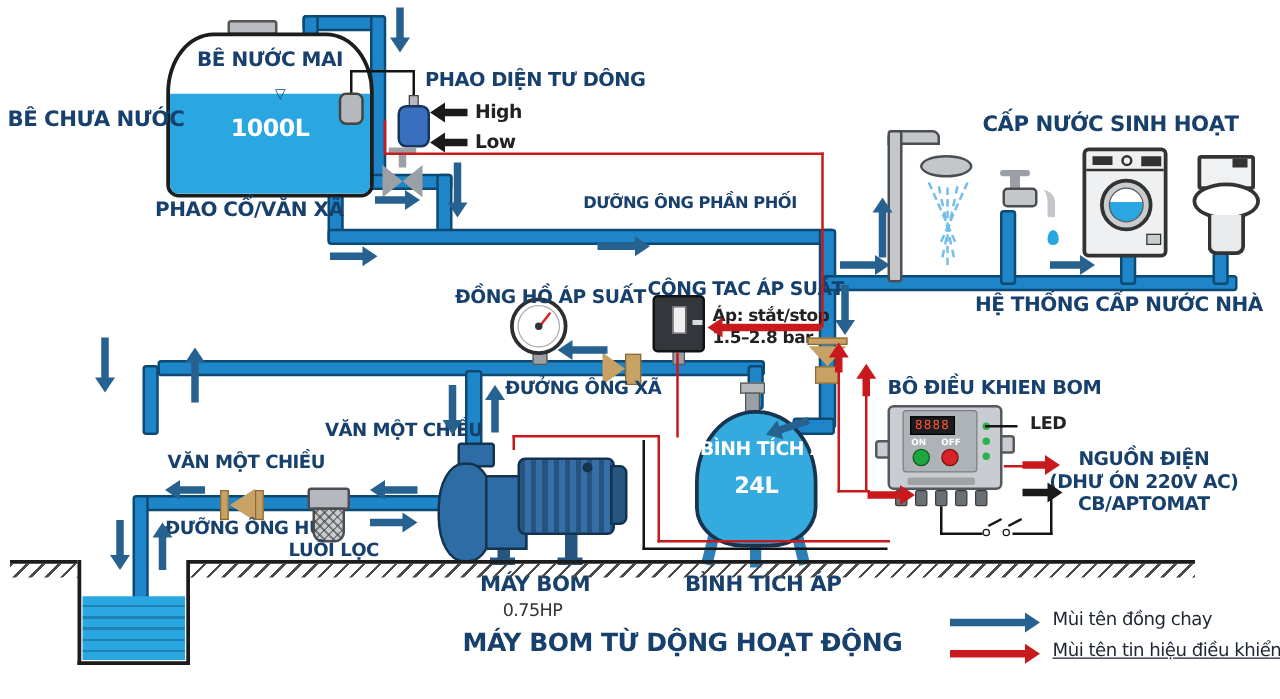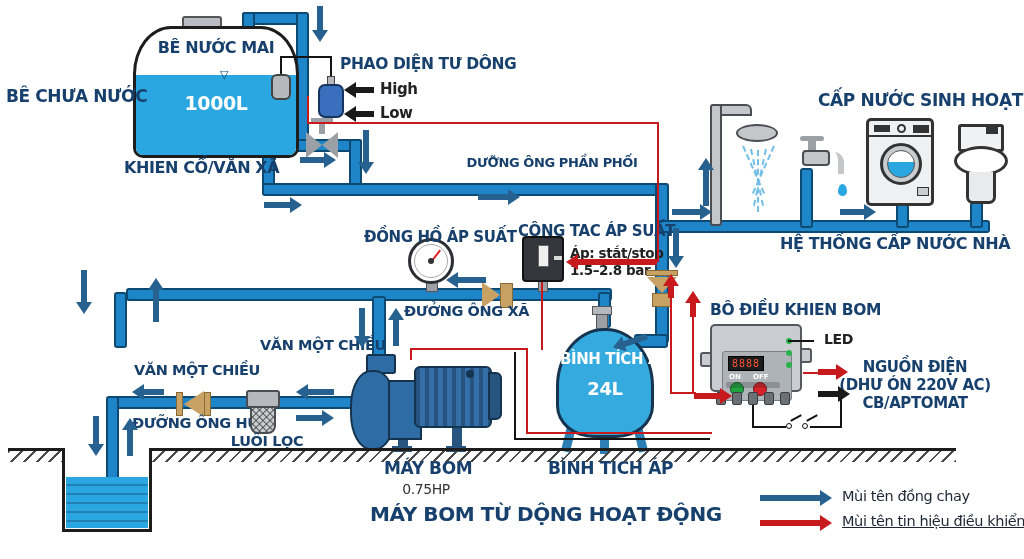--- a/index.html
+++ b/index.html
@@ -62,41 +62,41 @@
   <div class="pipe" style="left:106px;top:396px;width:13px;height:126px;"></div>
 
   <div class="abs" style="left:182px;top:16px;width:40px;height:12px;background:#b9bdc1;border:2px solid #555;border-radius:3px;box-sizing:border-box;"></div>
   <div class="abs" style="left:133px;top:26px;width:166px;height:132px;background:#fff;border:3px solid #1d1d1d;border-radius:38px 38px 10px 10px / 48px 48px 10px 10px;box-sizing:border-box;overflow:hidden;">
     <div class="abs" style="left:0;right:0;top:46px;bottom:0;background:#2aa7e0;"></div>
   </div>
   <div class="lbl ctr" style="left:148px;top:40px;width:136px;font-size:16px;">BÊ NƯỚC MAI</div>
   <div class="abs" style="left:220px;top:68px;color:#0c4a74;font-size:11px;">▽</div>
   <div class="lbl ctr" style="left:172px;top:94px;width:88px;font-size:19px;color:#ffffff;">1000L</div>
   <div class="lbl" style="left:6px;top:88px;width:130px;font-size:17px;">BÊ CHƯA NƯỚC</div>
-  <div class="lbl" style="left:124px;top:160px;width:152px;font-size:16px;">KHIEN CỔ/VĂN XÃ</div>
+  <div class="lbl" style="left:124px;top:160px;width:152px;font-size:16px;">PHAO CỔ/VĂN XÃ</div>
 
   <div class="wire blk" style="left:280px;top:56px;width:2px;height:20px;"></div>
   <div class="wire blk" style="left:280px;top:56px;width:52px;height:2px;"></div>
   <div class="wire blk" style="left:330px;top:56px;width:2px;height:30px;"></div>
   <div class="abs" style="left:271px;top:74px;width:20px;height:26px;background:#b5b9bd;border:2px solid #444;border-radius:6px;box-sizing:border-box;"></div>
   <div class="abs" style="left:327px;top:76px;width:8px;height:12px;background:#b5b9bd;border:1px solid #444;box-sizing:border-box;"></div>
   <div class="abs" style="left:318px;top:84px;width:26px;height:34px;background:#3a6fbd;border:2px solid #16355e;border-radius:7px;box-sizing:border-box;"></div>
   <div class="lbl" style="left:340px;top:56px;width:190px;font-size:15.5px;">PHAO DIỆN TƯ DÔNG</div>
   <div class="ar ar-l blk" style="left:344px;top:82px;width:30px;"></div>
   <div class="lbl" style="left:380px;top:82px;width:42px;font-size:15px;color:#222;font-weight:600;">High</div>
   <div class="ar ar-l blk" style="left:344px;top:106px;width:30px;"></div>
   <div class="lbl" style="left:380px;top:106px;width:40px;font-size:15px;color:#222;font-weight:600;">Low</div>
 
   <div class="tri" style="left:306px;top:132px;border-left:16px solid #9aa0a5;border-top:13px solid transparent;border-bottom:13px solid transparent;"></div>
   <div class="tri" style="left:322px;top:132px;border-right:16px solid #9aa0a5;border-top:13px solid transparent;border-bottom:13px solid transparent;"></div>
   <div class="abs" style="left:319px;top:122px;width:6px;height:12px;background:#9aa0a5;"></div>
   <div class="abs" style="left:311px;top:118px;width:22px;height:5px;background:#9aa0a5;"></div>
 
   <div class="lbl ctr" style="left:456px;top:156px;width:192px;font-size:13px;">DƯỠNG ÔNG PHẦN PHỐI</div>
-  <div class="lbl ctr" style="left:786px;top:92px;width:176px;font-size:17px;margin-left:32px;">CẤP NƯỚC SINH HOẠT</div>
+  <div class="lbl ctr" style="left:786px;top:92px;width:176px;font-size:17px;">CẤP NƯỚC SINH HOẠT</div>
   <div class="lbl ctr" style="left:780px;top:236px;width:190px;font-size:16px;">HỆ THỐNG CẤP NƯỚC NHÀ</div>
 
   <div class="gray-pipe" style="left:710px;top:104px;width:42px;height:12px;border-radius:6px 6px 0 0;"></div>
   <div class="gray-pipe" style="left:710px;top:104px;width:12px;height:122px;"></div>
   <div class="abs" style="left:736px;top:124px;width:42px;height:18px;background:#c3c7ca;border:2px solid #4a4e52;border-radius:50%;box-sizing:border-box;"></div>
   <div class="spray" style="left:742px;top:146px;height:52px;transform:rotate(-24deg);"></div>
   <div class="spray" style="left:750px;top:149px;height:58px;transform:rotate(-12deg);"></div>
   <div class="spray" style="left:757px;top:150px;height:62px;"></div>
   <div class="spray" style="left:765px;top:149px;height:58px;transform:rotate(12deg);"></div>
   <div class="spray" style="left:773px;top:146px;height:52px;transform:rotate(24deg);"></div>
@@ -185,21 +185,21 @@
   <div class="hatch" style="left:8px;top:448px;width:54px;"></div>
   <div class="hatch" style="left:150px;top:448px;width:806px;"></div>
   <div class="abs" style="left:62px;top:448px;width:90px;height:84px;border:3px solid #1c1c1c;border-top:none;box-sizing:border-box;">
     <div class="abs" style="left:1px;right:1px;top:29px;bottom:1px;background:#2aa7e0;background-image:repeating-linear-gradient(180deg,transparent 0 7px,rgba(10,60,100,.35) 7px 9px);"></div>
   </div>
 
   <div class="lbl ctr" style="left:710px;top:302px;width:150px;font-size:15.5px;">BÔ ĐIỀU KHIEN BOM</div>
   <div class="abs" style="left:700px;top:352px;width:14px;height:15px;background:#c9cdd1;border:2px solid #55595e;border-radius:3px;box-sizing:border-box;"></div>
   <div class="abs" style="left:798px;top:348px;width:14px;height:15px;background:#c9cdd1;border:2px solid #55595e;border-radius:3px;box-sizing:border-box;"></div>
   <div class="abs" style="left:710px;top:324px;width:92px;height:68px;background:#c9cdd1;border:2px solid #55595e;border-radius:5px;box-sizing:border-box;">
-    <div class="abs" style="left:10px;top:25px;width:70px;height:50px;background:#aeb3b8;border:1.5px solid #7a7f84;border-radius:3px;box-sizing:border-box;">
+    <div class="abs" style="left:10px;top:2px;width:60px;height:50px;background:#aeb3b8;border:1.5px solid #7a7f84;border-radius:3px;box-sizing:border-box;">
       <div class="abs" style="left:5px;top:4px;width:36px;height:15px;background:#1a1c1e;border:1px solid #000;box-sizing:border-box;color:#ff5533;font-family:'DejaVu Sans Mono',monospace;font-size:10px;letter-spacing:1px;text-align:center;line-height:13px;">8888</div>
       <div class="abs" style="left:6px;top:21px;width:18px;font-size:7px;color:#fff;font-weight:bold;">ON</div>
       <div class="abs" style="left:30px;top:21px;width:20px;font-size:7px;color:#fff;font-weight:bold;">OFF</div>
       <div class="abs" style="left:7px;top:30px;width:14px;height:14px;background:#1fa63f;border:1.5px solid #0b5a20;border-radius:50%;box-sizing:border-box;"></div>
       <div class="abs" style="left:30px;top:30px;width:14px;height:14px;background:#d8232a;border:1.5px solid #7a0f13;border-radius:50%;box-sizing:border-box;"></div>
     </div>
     <div class="abs" style="left:74px;top:12px;width:6px;height:6px;background:#2bb24c;border-radius:50%;"></div>
     <div class="abs" style="left:74px;top:24px;width:6px;height:6px;background:#2bb24c;border-radius:50%;"></div>
     <div class="abs" style="left:74px;top:36px;width:6px;height:6px;background:#2bb24c;border-radius:50%;"></div>
     <div class="abs" style="left:14px;top:56px;width:54px;height:6px;background:rgba(40,40,40,.25);border-radius:2px;"></div>

